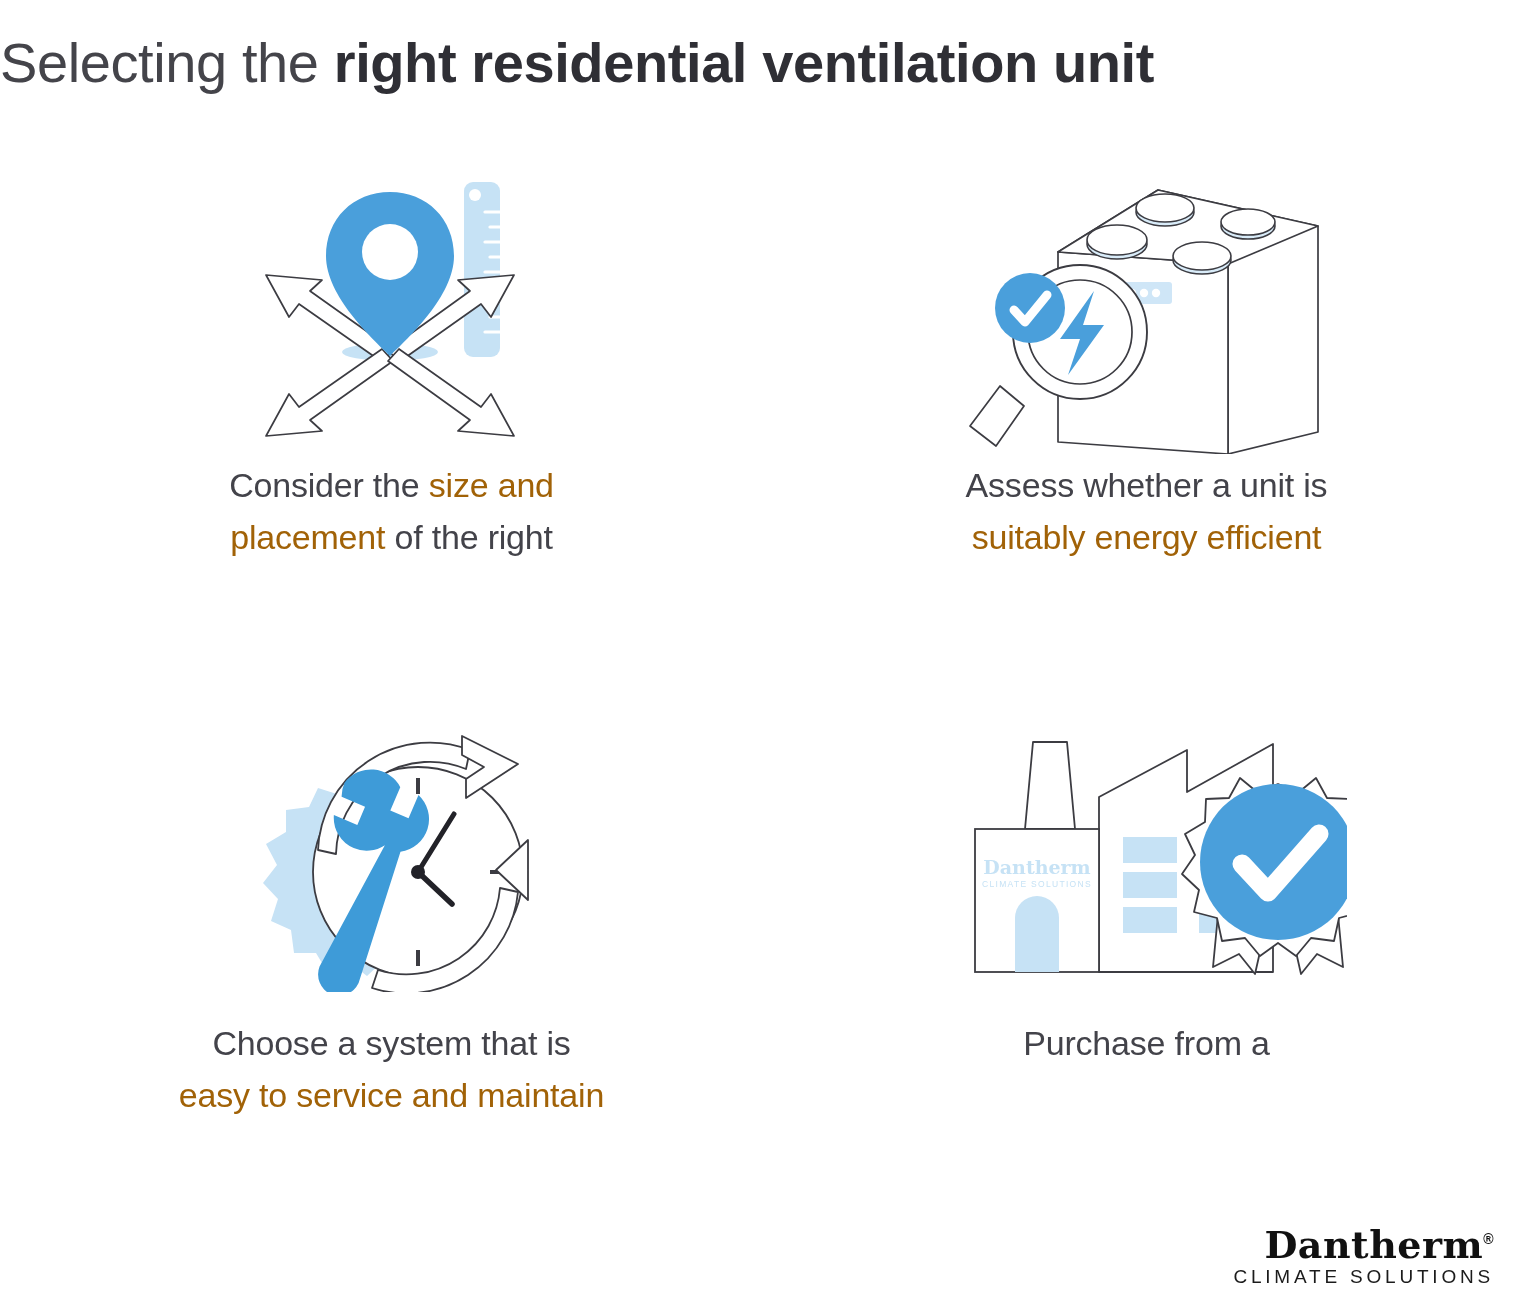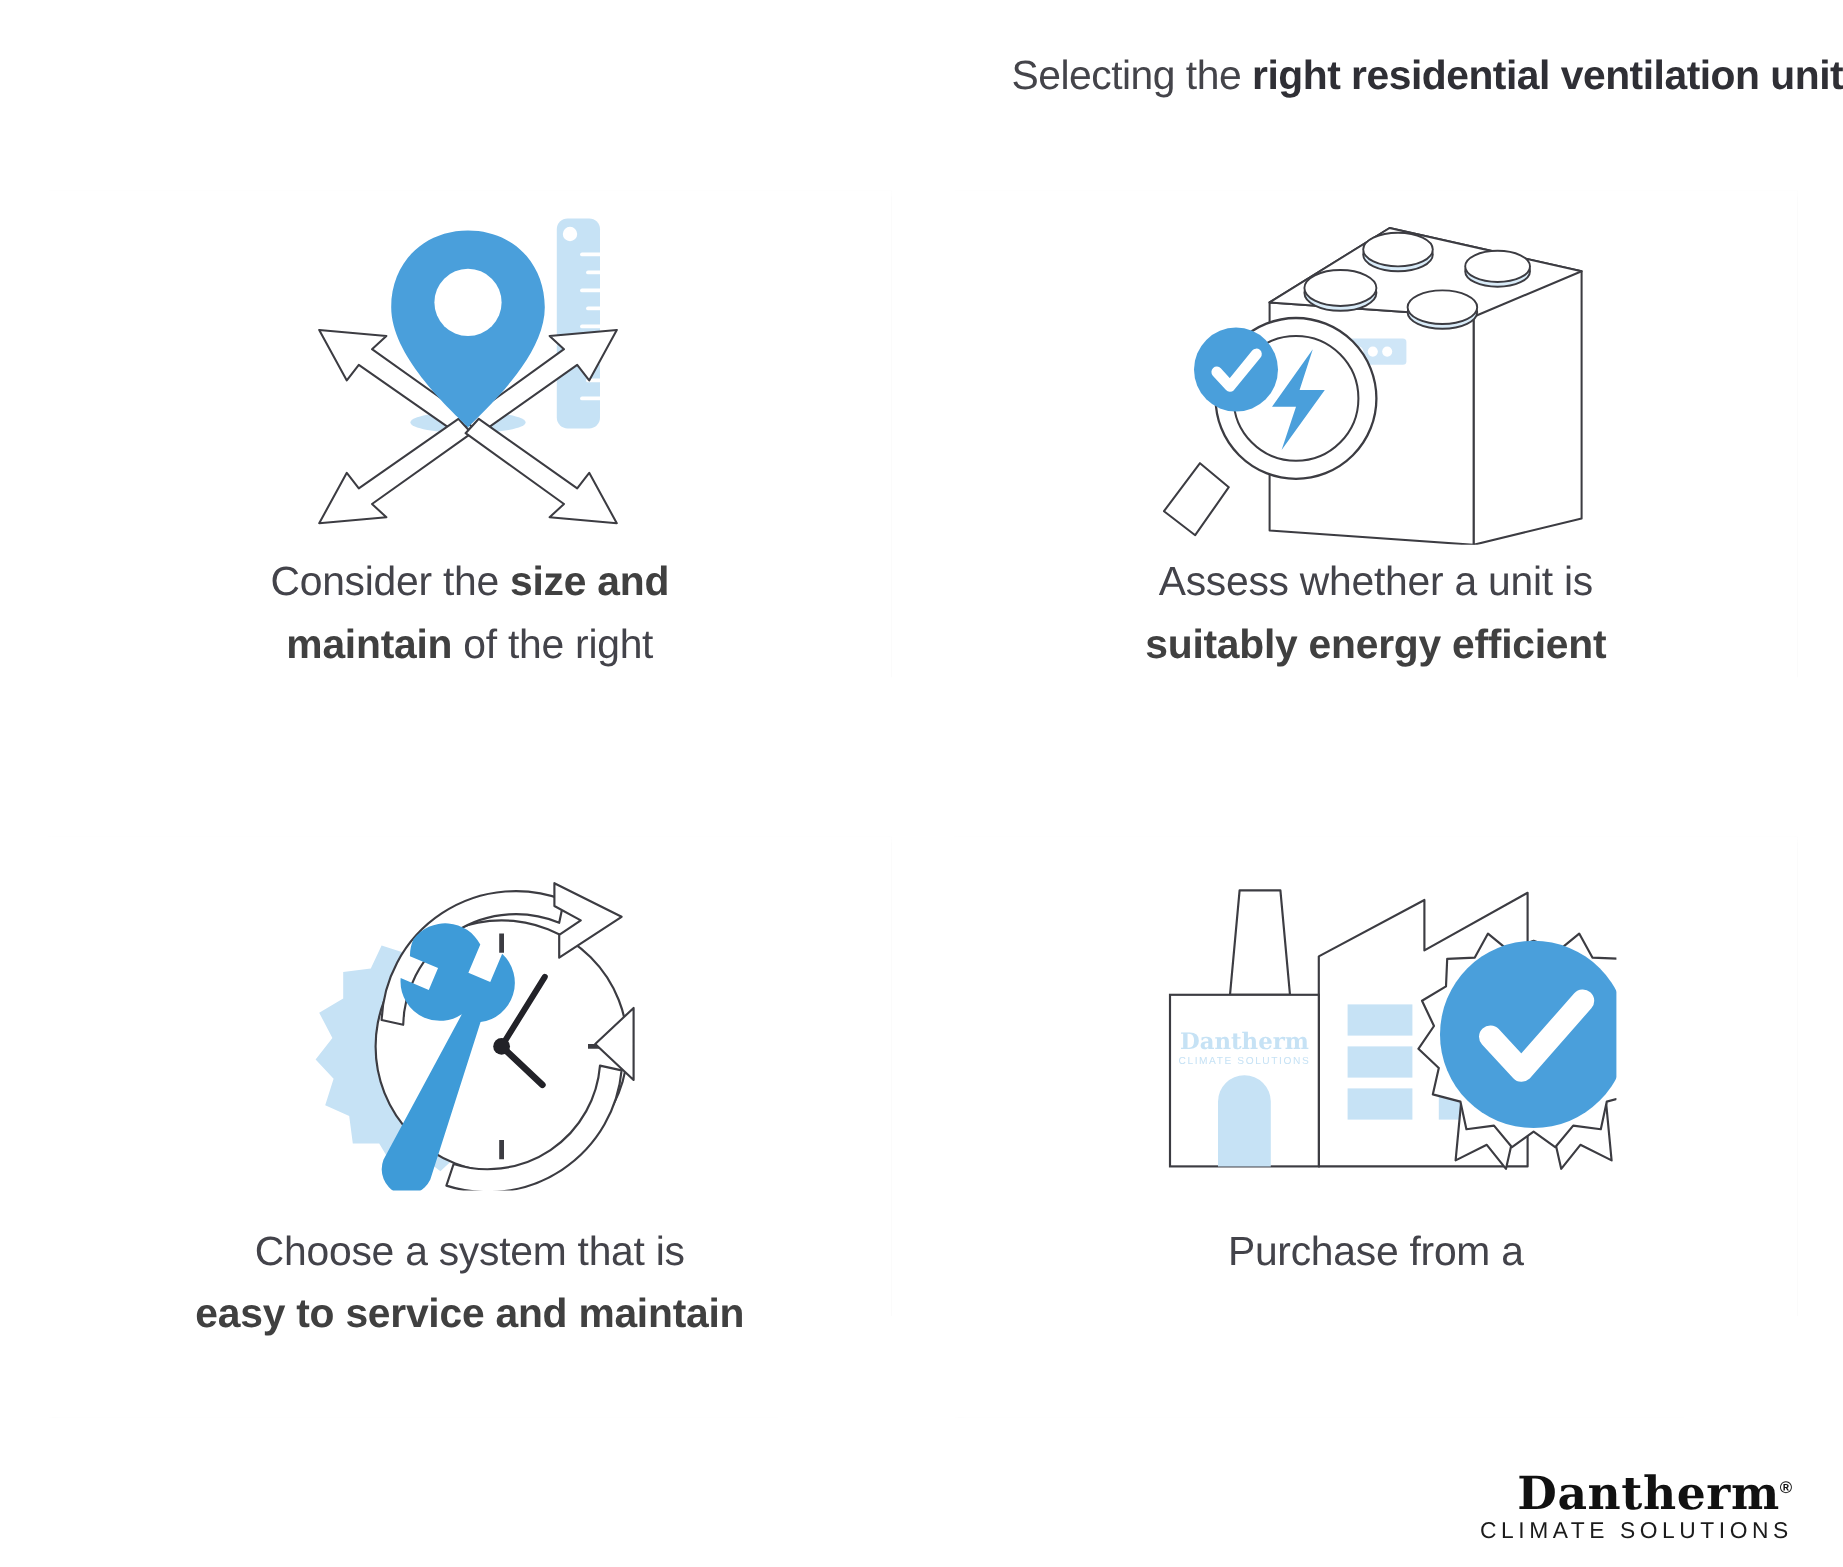--- a/index.html
+++ b/index.html
@@ -18,22 +18,22 @@
     height: 1306px;
     background: #ffffff;
   }
 
   
   .title {
     position: absolute;
     top: 34px;
     left: 0;
     width: 1536px;
-    text-align: right;
-    font-size: 34px;
+    text-align: left;
+    font-size: 56px;
     line-height: 58px;
     color: #3a3a40;
     letter-spacing: -0.4px;
     font-weight: 400;
     white-space: nowrap;
     font-stretch: condensed;
   }
   .title .t-light { font-weight: 300; color: #44444a; }
   .title .t-bold  { font-weight: 700; color: #2f2f35; }
 
@@ -73,21 +73,21 @@
   .caption {
     width: 92%;
     text-align: center;
     font-size: 34px;
     line-height: 52px;
     color: #43434a;
     font-weight: 300;
     font-stretch: condensed;
     letter-spacing: -0.2px;
   }
-  .caption b { font-weight: 700; color: #404040; }
+  .caption b { font-weight: 400; color: #a16207; }
 
   
   .logo {
     position: absolute;
     right: 42px;
     bottom: 18px;
     text-align: right;
     color: #1b1b1b;
   }
   .logo-main {
@@ -160,21 +160,21 @@
           </g>
 
           <g>
             <path d="M148 18 C111 18 84 45 84 82 C84 122 130 164 148 182 C166 164 212 122 212 82 C212 45 185 18 148 18 Z" fill="#4A9FDB"></path>
             <circle cx="148" cy="78" r="28" fill="#ffffff"></circle>
           </g>
         </svg>
       </div>
       <div class="caption">
         <div><span>Consider the </span><b>size and</b></div>
-        <div><b>maintain</b><span> of the right</span></div>
+        <div><b>placement</b><span> of the right</span></div>
       </div>
     </div>
   </div>
 
   <div class="card" id="card-3">
     <div class="card-inner">
       <div class="icon-wrap">
         <svg width="340" height="270" viewBox="0 0 340 270">
 
           <g fill="#C6E2F5">

